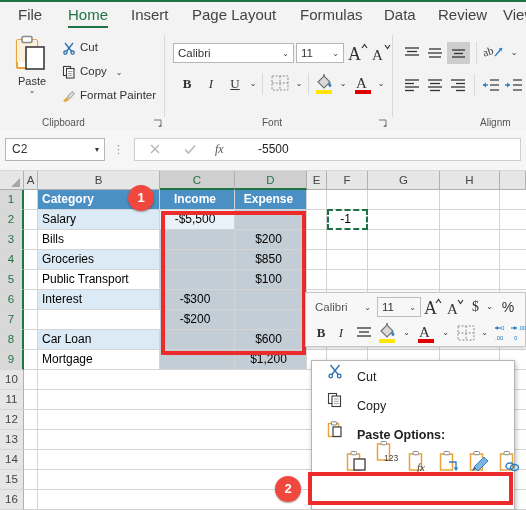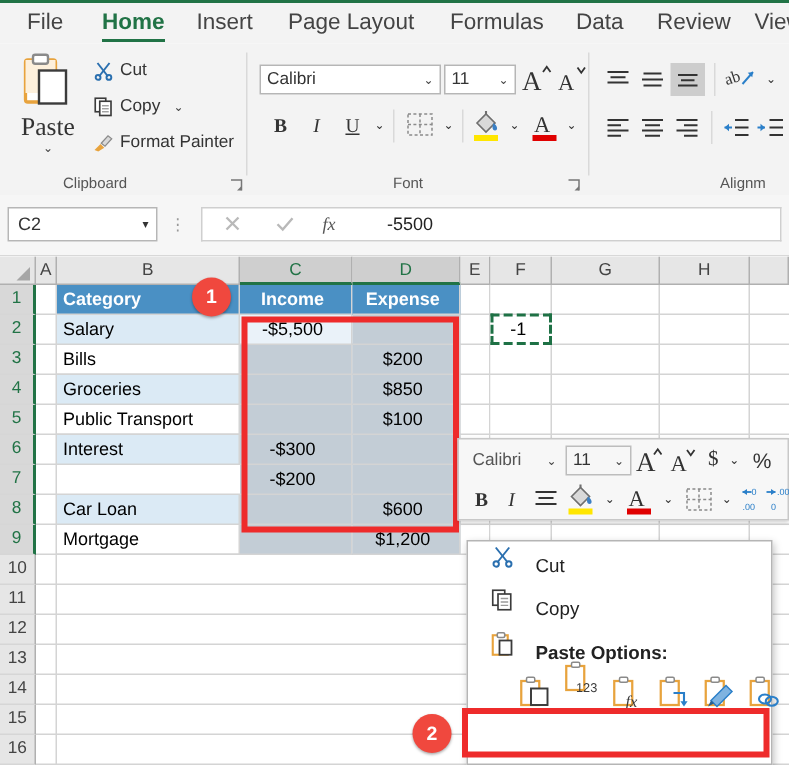--- a/index.html
+++ b/index.html
@@ -7,31 +7,31 @@
     width:526px;height:510px;overflow:hidden;position:relative;
     background:#ffffff;
     font-family:"Liberation Sans","DejaVu Sans",sans-serif;
     -webkit-font-smoothing:antialiased;
   }
   
   .topline{position:absolute;left:0;top:0;width:526px;height:2px;background:#217346;}
   .tabbar{position:absolute;left:0;top:2px;width:526px;height:27px;background:#f3f3f3;}
   .tab{position:absolute;top:0;height:27px;line-height:26px;font-size:15px;color:#444;
        padding:0 6px;white-space:nowrap;}
-  .tab.active{color:#217346;font-weight:bold;}
+  .tab.active{color:#217346;font-weight:normal;}
   .tab.active:after{content:"";position:absolute;left:6px;right:6px;bottom:1px;height:2.5px;background:#217346;}
   
   .ribbon{position:absolute;left:0;top:29px;width:526px;height:101px;background:#f3f3f3;
           border-bottom:1px solid #d0d0d0;}
   .rgroup-sep{position:absolute;top:6px;width:1px;height:82px;background:#d9d9d9;}
   .grp-label{position:absolute;font-size:10px;color:#555;bottom:2px;}
   .dialog-launcher{position:absolute;bottom:2px;font-size:9px;color:#777;}
   
   .paste-btn{position:absolute;left:6px;top:5px;width:52px;height:78px;text-align:center;cursor:pointer;}
-  .paste-label{font-size:17px;color:#333;margin-top:1px;font-family:Liberation Serif, serif;}
+  .paste-label{font-size:11px;color:#333;margin-top:1px;}
   .paste-caret{font-size:8px;color:#444;line-height:8px;}
   
   .sm-cmd{position:absolute;height:20px;line-height:20px;font-size:11.5px;color:#333;cursor:pointer;white-space:nowrap;}
   .sm-cmd .ic{display:inline-block;width:18px;vertical-align:middle;text-align:center;}
   
   .combo{position:absolute;background:#fff;border:1px solid #b6b6b6;height:20px;box-sizing:border-box;}
   .combo .txt{position:absolute;left:4px;top:0;line-height:19px;font-size:11.5px;color:#333;}
   .combo .cv{position:absolute;right:4px;top:0;line-height:19px;font-size:8px;color:#444;}
   .ic-btn{position:absolute;cursor:pointer;text-align:center;color:#333;}
   

